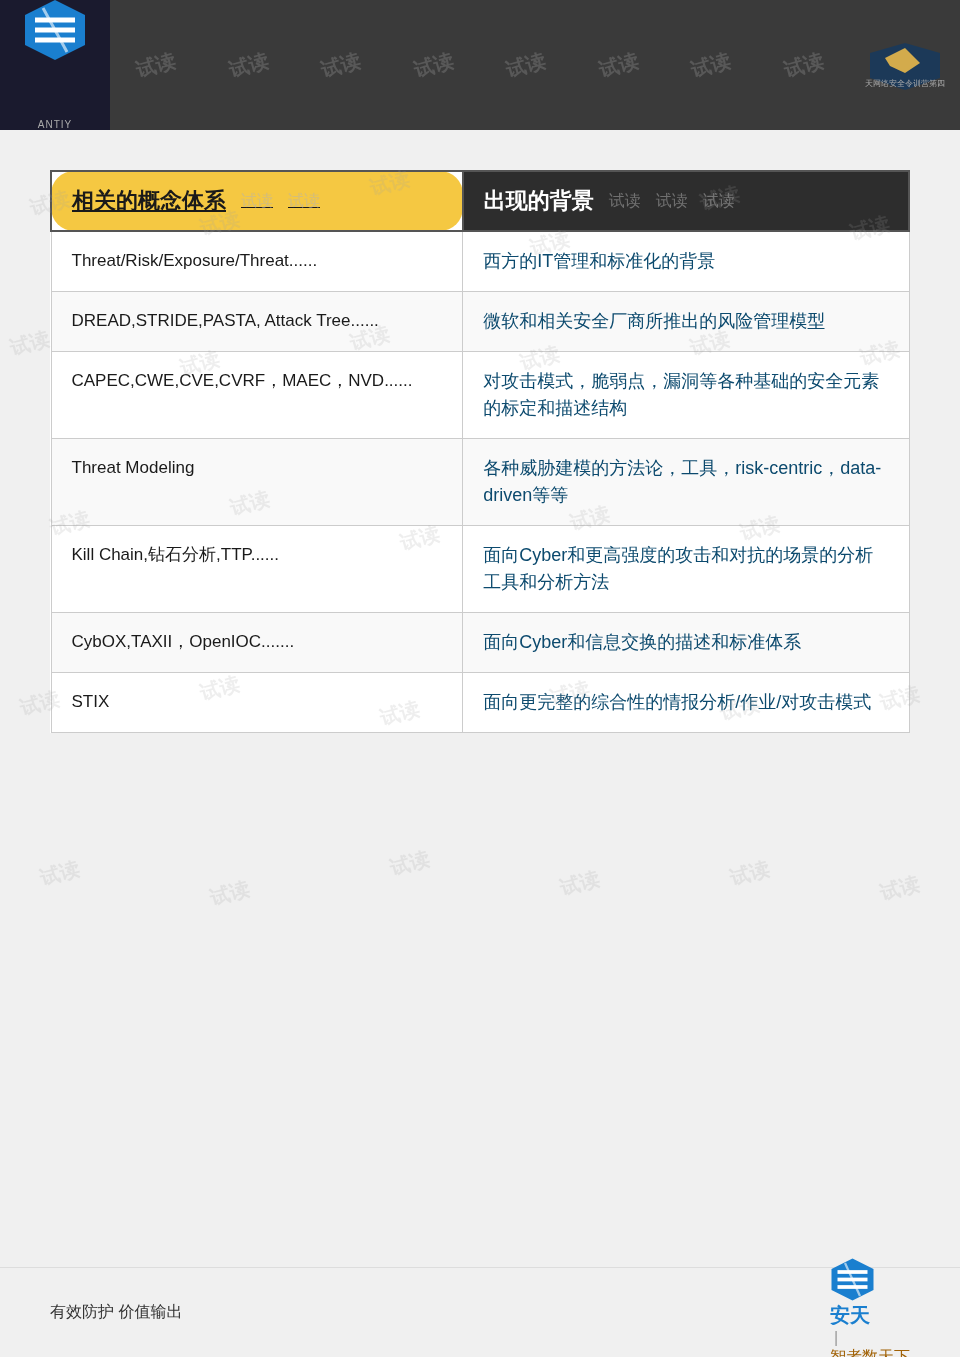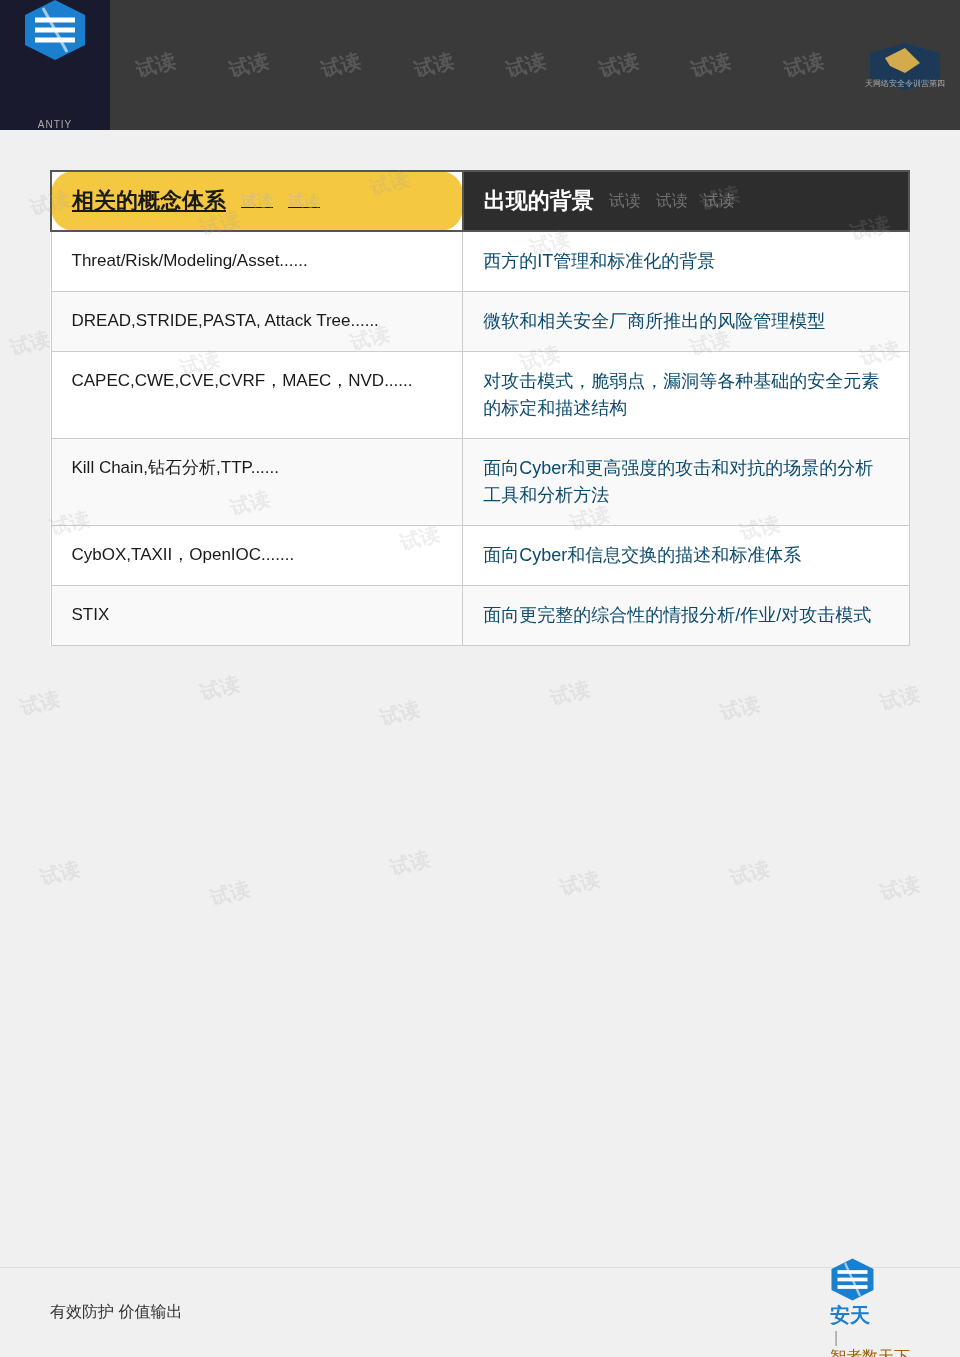--- a/index.html
+++ b/index.html
@@ -294,30 +294,34 @@
             <span>出现的背景</span>
             <span class="th-wm">试读</span>
             <span class="th-wm">试读</span>
             <span class="th-wm">试读</span>
           </div>
         </th>
       </tr>
     </thead>
     <tbody id="table-body">
     <tr>
-          <td class="left-col">Threat/Risk/Modeling/Asset......</td>
+          <td class="left-col">Threat/Risk/Exposure/Threat......</td>
           <td class="right-col">西方的IT管理和标准化的背景</td>
         </tr>
         <tr>
           <td class="left-col">DREAD,STRIDE,PASTA, Attack Tree......</td>
           <td class="right-col">微软和相关安全厂商所推出的风险管理模型</td>
         </tr>
         <tr>
           <td class="left-col">CAPEC,CWE,CVE,CVRF，MAEC，NVD......</td>
           <td class="right-col">对攻击模式，脆弱点，漏洞等各种基础的安全元素的标定和描述结构</td>
+        </tr>
+        <tr>
+          <td class="left-col">Threat Modeling</td>
+          <td class="right-col">各种威胁建模的方法论，工具，risk-centric，data-driven等等</td>
         </tr>
         <tr>
           <td class="left-col">Kill Chain,钻石分析,TTP......</td>
           <td class="right-col">面向Cyber和更高强度的攻击和对抗的场景的分析工具和分析方法</td>
         </tr>
         <tr>
           <td class="left-col">CybOX,TAXII，OpenIOC.......</td>
           <td class="right-col">面向Cyber和信息交换的描述和标准体系</td>
         </tr>
         <tr>

